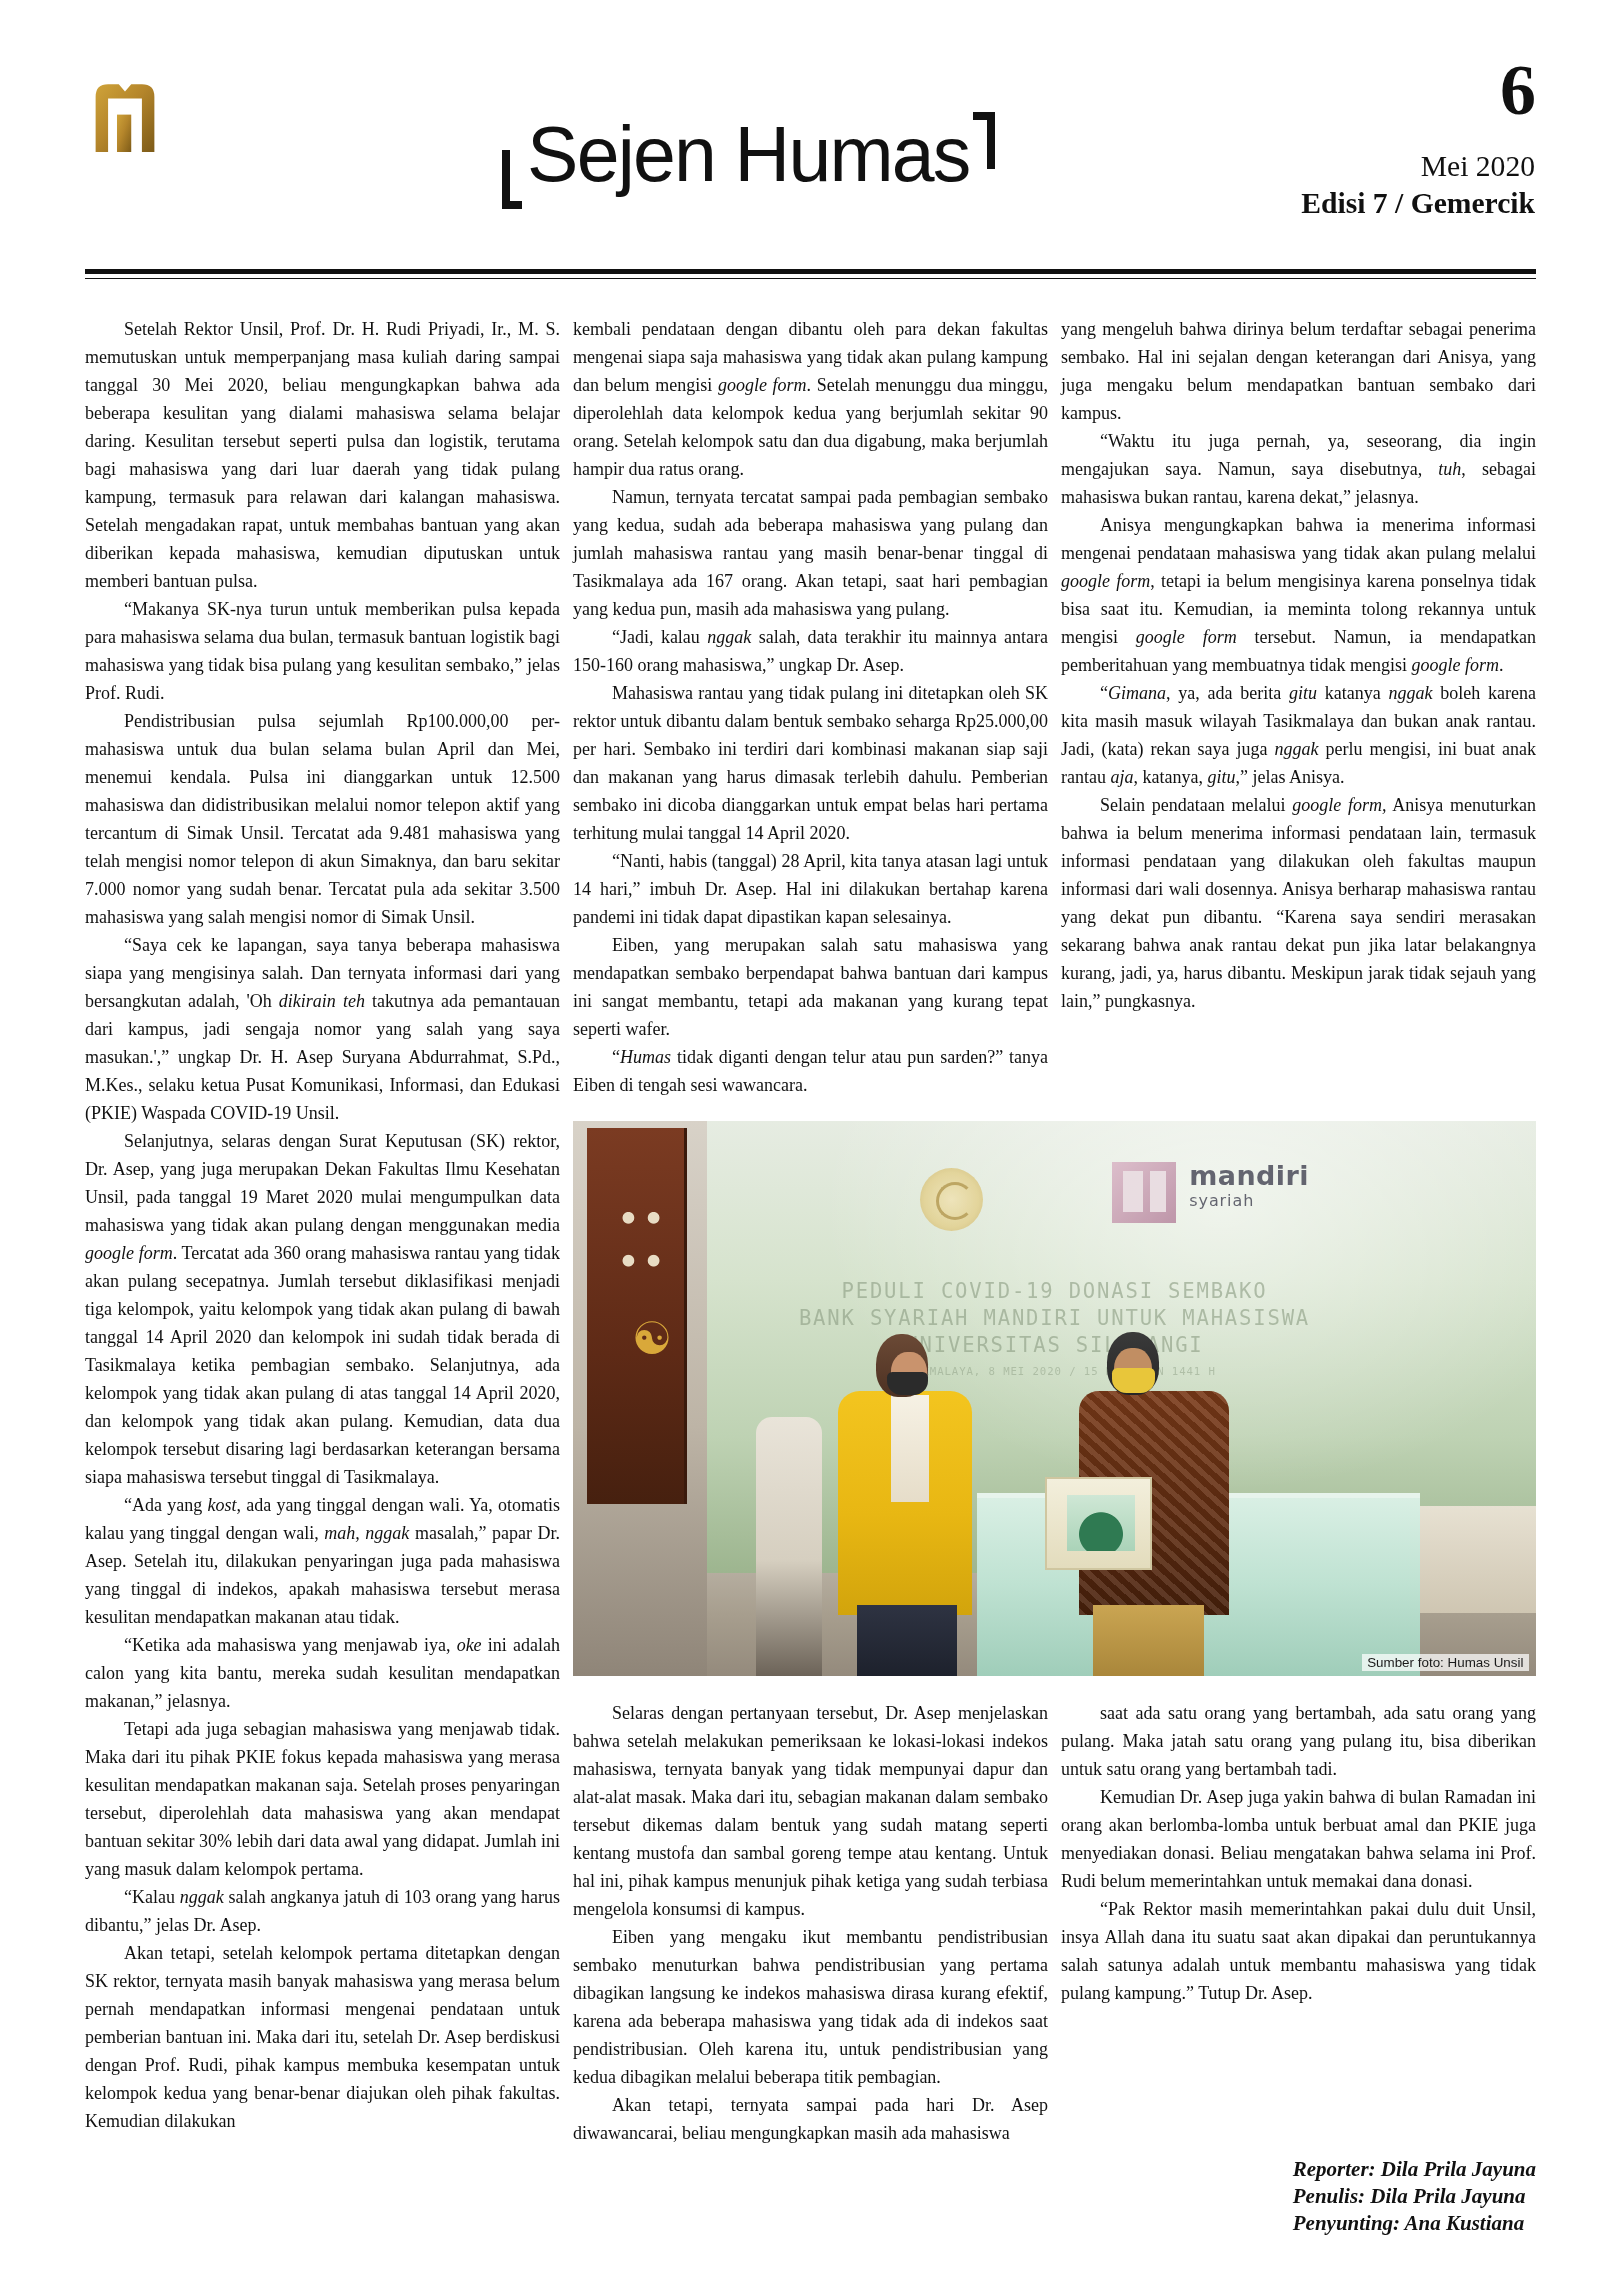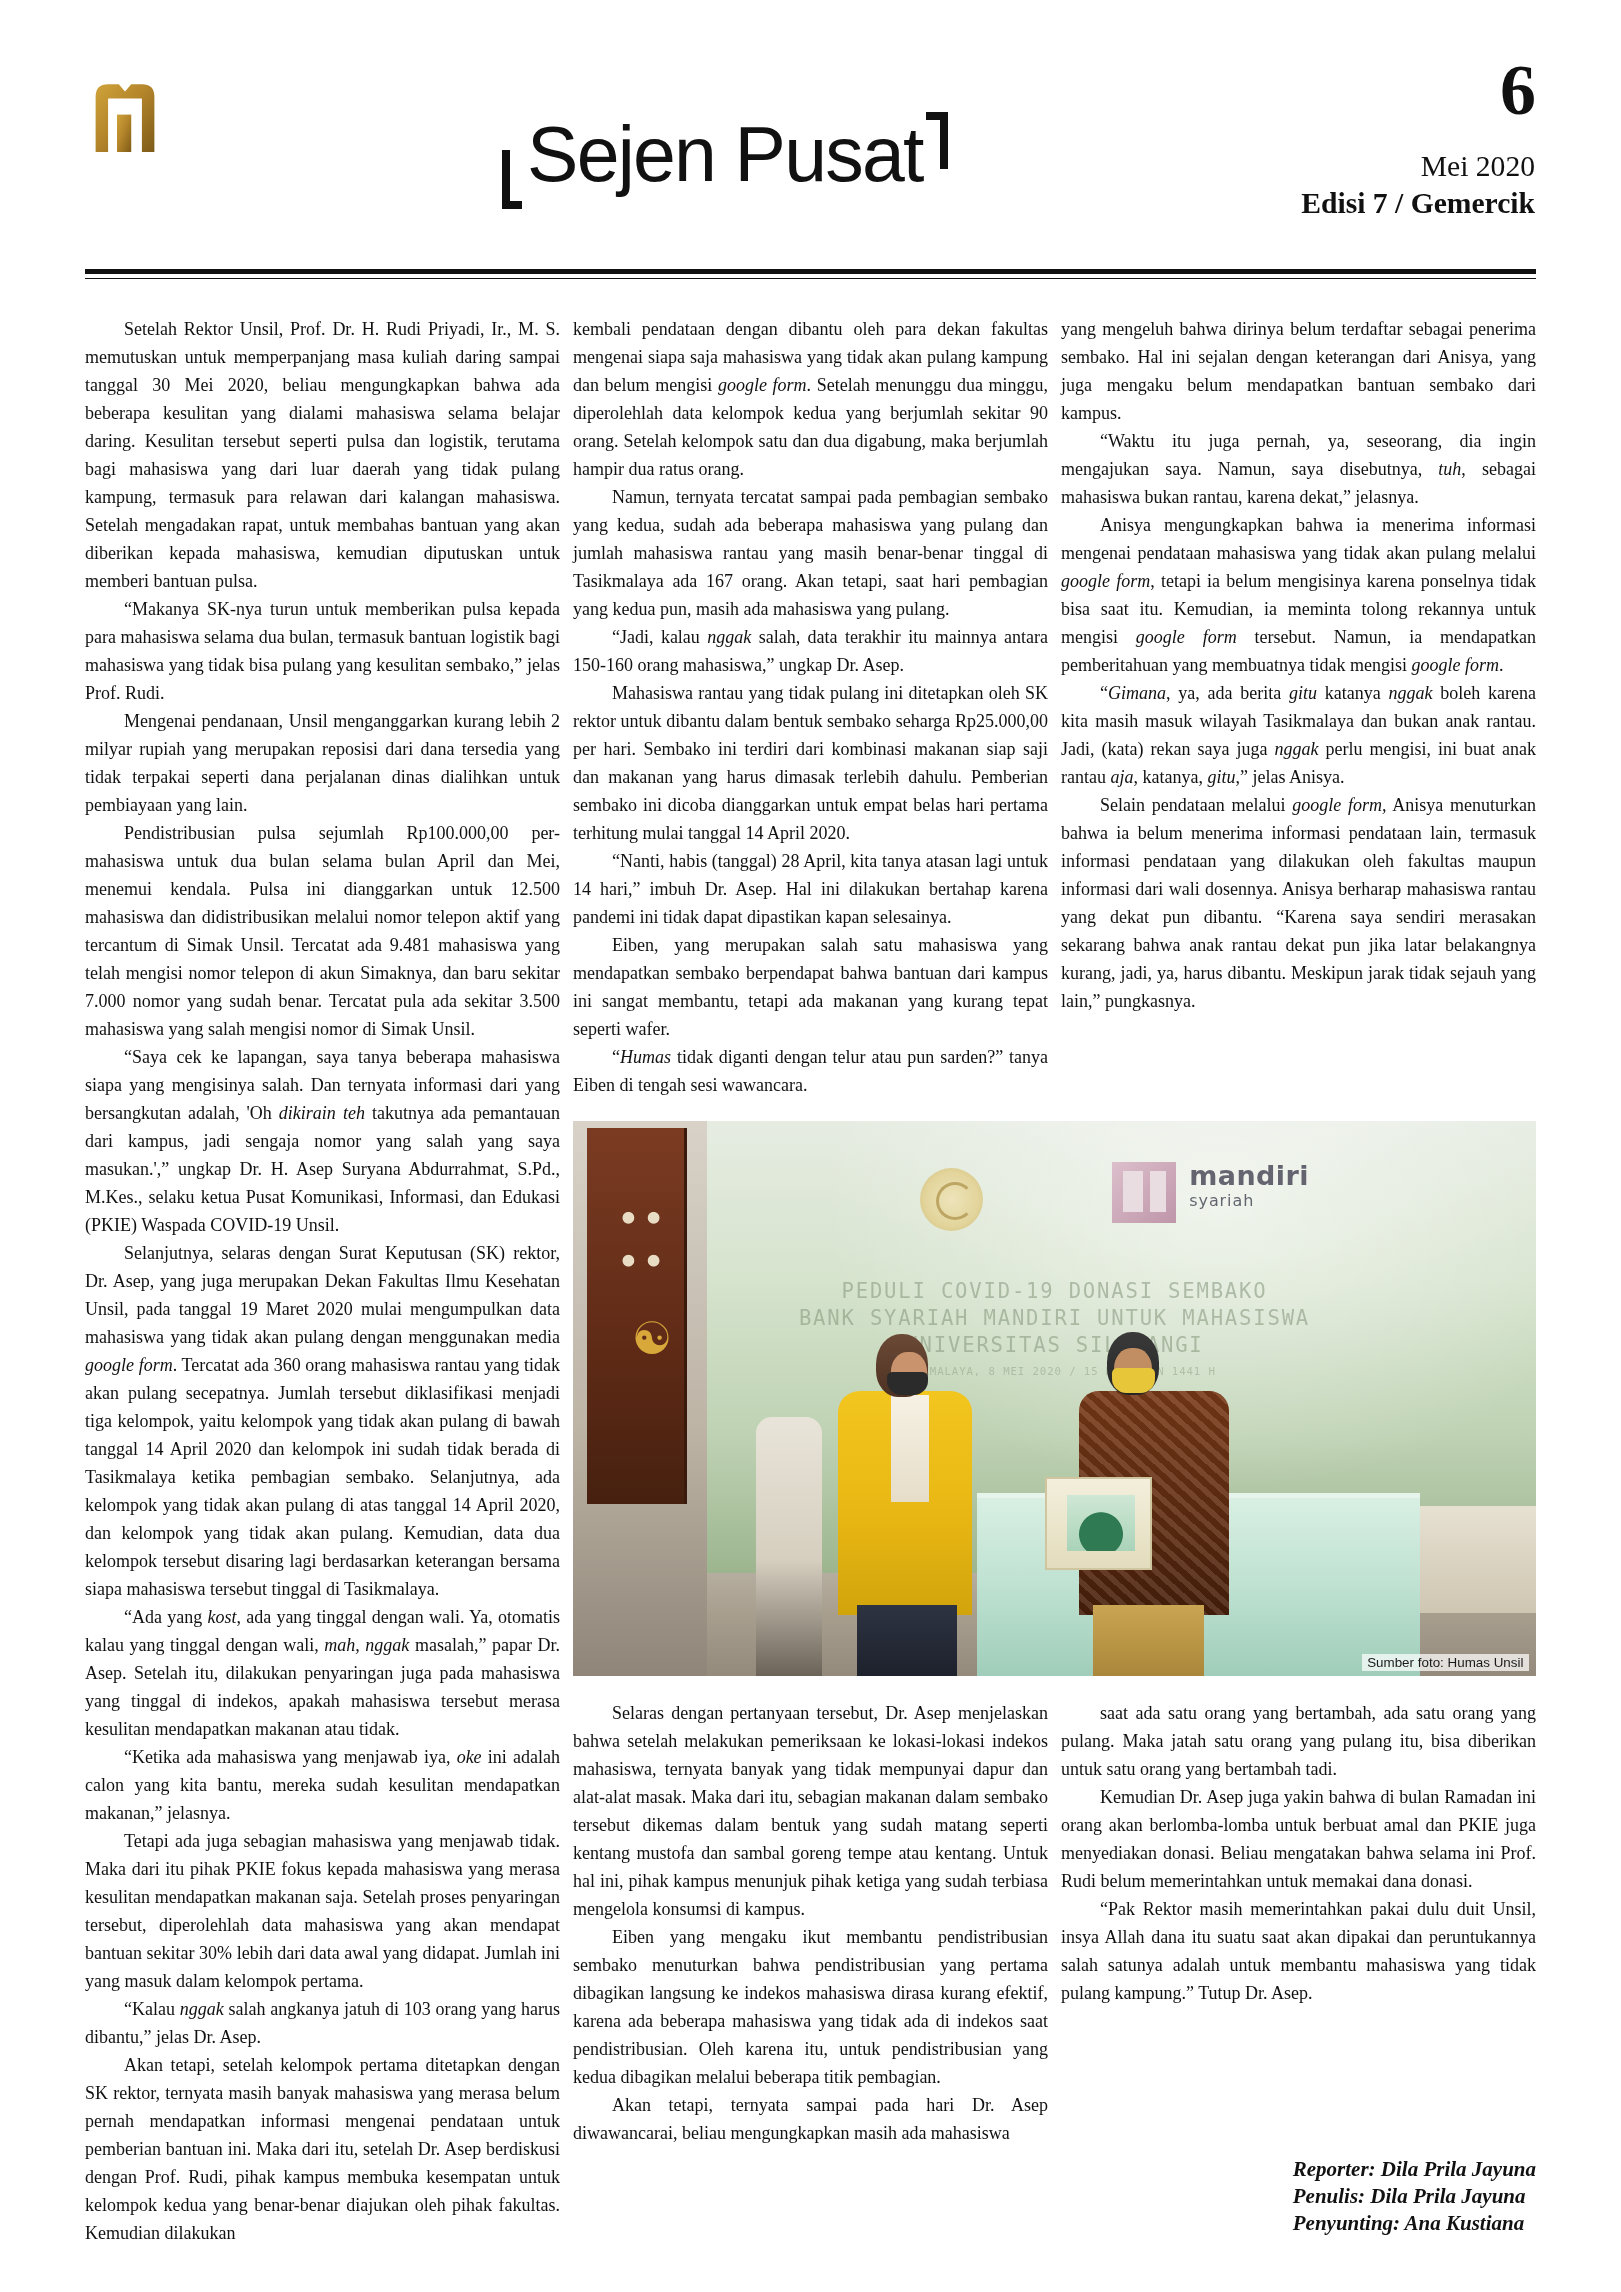--- a/index.html
+++ b/index.html
@@ -329,40 +329,39 @@
           <stop offset="100%" stop-color="#7d5b18"></stop>
         </linearGradient>
       </defs>
       <path d="M6 82 V20 Q6 6 20 6 H32 L39 14 L46 6 H58 Q72 6 72 20 V82 H58 V22 H20 V82 Z" fill="url(#gold)"></path>
       <rect x="30" y="40" width="16" height="42" fill="url(#gold)"></rect>
     </svg>
   </div>
 
   <div class="title-block">
     <span class="bracket-left"></span>
-    <span class="title-text">Sejen Pusat</span>
+    <span class="title-text">Sejen Humas</span>
     <span class="bracket-right"></span>
   </div>
 
   <div class="issue-block">
     <div class="page-number">6</div>
     <div class="issue-date">Mei 2020</div>
     <div class="issue-edition">Edisi 7 / Gemercik</div>
   </div>
 
   <div class="rule-top"></div>
   <div class="rule-thin"></div>
 </div>
 
 <div class="article">
 
   <div class="col col-1" id="col1">
       <p>Setelah Rektor Unsil, Prof. Dr. H. Rudi Priyadi, Ir., M. S. memutuskan untuk memperpanjang masa kuliah daring sampai tanggal 30 Mei 2020, beliau mengungkapkan bahwa ada beberapa kesulitan yang dialami mahasiswa selama belajar daring. Kesulitan tersebut seperti pulsa dan logistik, terutama bagi mahasiswa yang dari luar daerah yang tidak pulang kampung, termasuk para relawan dari kalangan mahasiswa. Setelah mengadakan rapat, untuk membahas bantuan yang akan diberikan kepada mahasiswa, kemudian diputuskan untuk memberi bantuan pulsa.</p>
       <p>“Makanya SK-nya turun untuk memberikan pulsa kepada para mahasiswa selama dua bulan, termasuk bantuan logistik bagi mahasiswa yang tidak bisa pulang yang kesulitan sembako,” jelas Prof. Rudi.</p>
-      <p>Mengenai pendanaan, Unsil menganggarkan kurang lebih 2 milyar rupiah yang merupakan reposisi dari dana tersedia yang tidak terpakai seperti dana perjalanan dinas dialihkan untuk pembiayaan yang lain.</p>
       <p>Pendistribusian pulsa sejumlah Rp100.000,00 per-mahasiswa  untuk dua bulan selama bulan April dan Mei, menemui kendala. Pulsa ini dianggarkan untuk 12.500 mahasiswa dan didistribusikan melalui nomor telepon aktif yang tercantum di Simak Unsil. Tercatat ada 9.481 mahasiswa yang telah mengisi nomor telepon di akun Simaknya, dan baru sekitar 7.000 nomor yang sudah benar.  Tercatat pula ada sekitar 3.500 mahasiswa yang salah mengisi nomor di Simak Unsil.</p>
       <p>“Saya cek ke lapangan, saya tanya beberapa mahasiswa siapa yang mengisinya salah. Dan ternyata informasi dari yang bersangkutan adalah, 'Oh <i>dikirain teh</i> takutnya ada pemantauan dari kampus, jadi sengaja nomor yang salah yang saya masukan.',” ungkap Dr. H. Asep Suryana Abdurrahmat, S.Pd., M.Kes., selaku ketua Pusat Komunikasi, Informasi, dan Edukasi (PKIE) Waspada COVID-19 Unsil.</p>
       <p>Selanjutnya, selaras dengan Surat Keputusan (SK) rektor, Dr. Asep, yang juga merupakan Dekan Fakultas Ilmu Kesehatan Unsil, pada tanggal 19 Maret 2020 mulai mengumpulkan data mahasiswa yang tidak akan pulang dengan menggunakan media <i>google form</i>. Tercatat ada 360 orang mahasiswa rantau yang tidak akan pulang secepatnya. Jumlah tersebut diklasifikasi menjadi tiga kelompok, yaitu kelompok yang tidak akan pulang di bawah tanggal 14 April 2020 dan kelompok ini sudah tidak berada di Tasikmalaya ketika pembagian sembako. Selanjutnya, ada kelompok yang tidak akan pulang di atas tanggal 14 April 2020, dan kelompok yang tidak akan pulang. Kemudian, data dua kelompok tersebut disaring lagi berdasarkan keterangan bersama siapa mahasiswa tersebut tinggal di Tasikmalaya.</p>
       <p>“Ada yang <i>kost</i>, ada yang tinggal dengan wali. Ya, otomatis kalau yang tinggal dengan wali, <i>mah, nggak</i> masalah,” papar Dr. Asep. Setelah itu, dilakukan penyaringan juga pada mahasiswa yang tinggal di indekos, apakah mahasiswa tersebut merasa kesulitan mendapatkan makanan atau tidak.</p>
       <p>“Ketika ada mahasiswa yang menjawab iya, <i>oke</i> ini adalah calon yang kita bantu, mereka sudah kesulitan mendapatkan makanan,” jelasnya.</p>
       <p>Tetapi ada juga sebagian mahasiswa yang menjawab tidak. Maka dari itu pihak PKIE fokus kepada mahasiswa yang merasa kesulitan mendapatkan makanan saja. Setelah proses penyaringan tersebut, diperolehlah data mahasiswa yang akan mendapat bantuan sekitar 30% lebih dari data awal yang didapat. Jumlah ini yang masuk dalam kelompok pertama.</p>
       <p>“Kalau <i>nggak</i> salah angkanya jatuh di 103 orang yang harus dibantu,” jelas Dr. Asep.</p>
       <p>Akan tetapi, setelah kelompok pertama ditetapkan dengan SK rektor, ternyata masih banyak mahasiswa yang merasa belum pernah mendapatkan informasi mengenai pendataan untuk pemberian bantuan ini. Maka dari itu, setelah Dr. Asep berdiskusi dengan Prof. Rudi, pihak kampus membuka kesempatan untuk kelompok kedua yang benar-benar diajukan oleh pihak fakultas. Kemudian dilakukan</p>
     </div>
 

